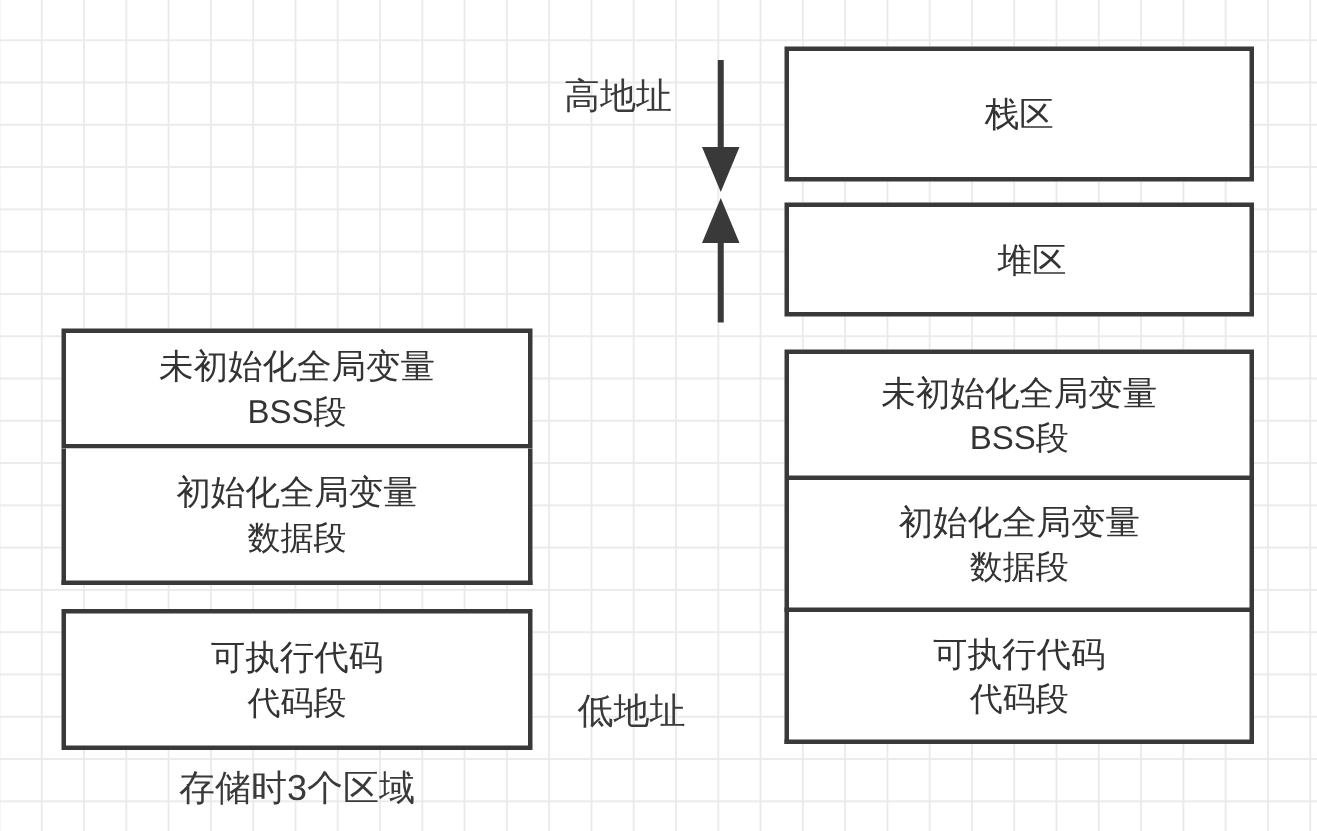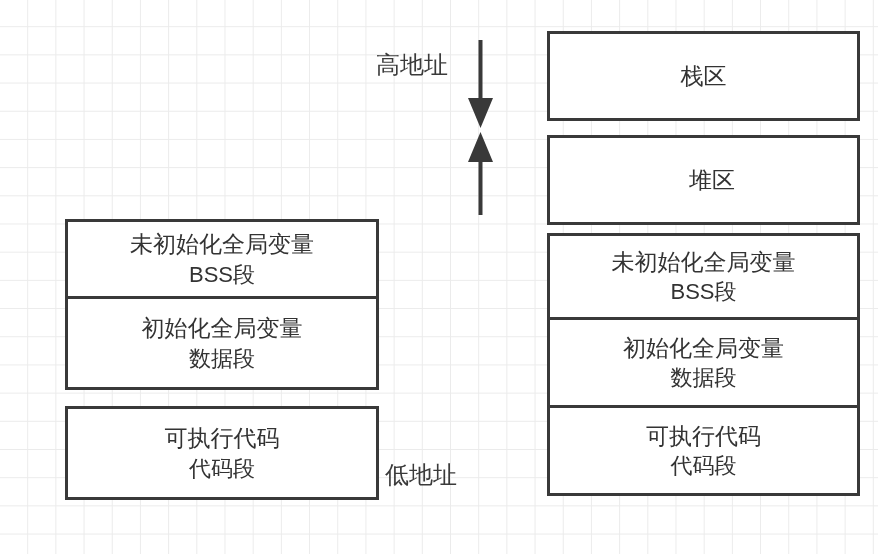--- a/index.html
+++ b/index.html
@@ -32,21 +32,20 @@
     box-sizing: border-box;
     border: 3px solid #393939;
     background: #ffffff;
     display: flex;
     flex-direction: column;
     align-items: center;
     justify-content: center;
     color: #333333;
     line-height: 1.32;
     text-align: center;
-    margin-left: 24px;
   }
   .mem-box .line {
     display: block;
     white-space: nowrap;
   }
   .fs-big { font-size: 23px; }
   .fs-reg { font-size: 22px; }
 
   
   .stack-joined {
@@ -103,26 +102,27 @@
   <div class="mem-box stack-joined" style="left:41px; top:299px; width:314px; height:91px;">
     <span class="line fs-big">初始化全局变量</span>
     <span class="line fs-reg">数据段</span>
   </div>
 
   <div class="mem-box" style="left:41px; top:406px; width:314px; height:94px;">
     <span class="line fs-big">可执行代码</span>
     <span class="line fs-reg">代码段</span>
   </div>
 
+  <div class="label" style="left:48px; top:514px; width:300px;">存储时3个区域</div>
 
   <div class="mem-box" style="left:523px; top:31px; width:313px; height:90px;">
     <span class="line fs-big">栈区</span>
   </div>
 
-  <div class="mem-box" style="left:523px; top:135px; width:313px; height:90px;padding-left:17px;">
+  <div class="mem-box" style="left:523px; top:135px; width:313px; height:76px;padding-left:17px;">
     <span class="line fs-big">堆区</span>
   </div>
 
   <div class="mem-box" style="left:523px; top:233px; width:313px; height:87px;">
     <span class="line fs-big">未初始化全局变量</span>
     <span class="line fs-reg">BSS段</span>
   </div>
 
   <div class="mem-box stack-joined" style="left:523px; top:320px; width:313px; height:88px;">
     <span class="line fs-big">初始化全局变量</span>

